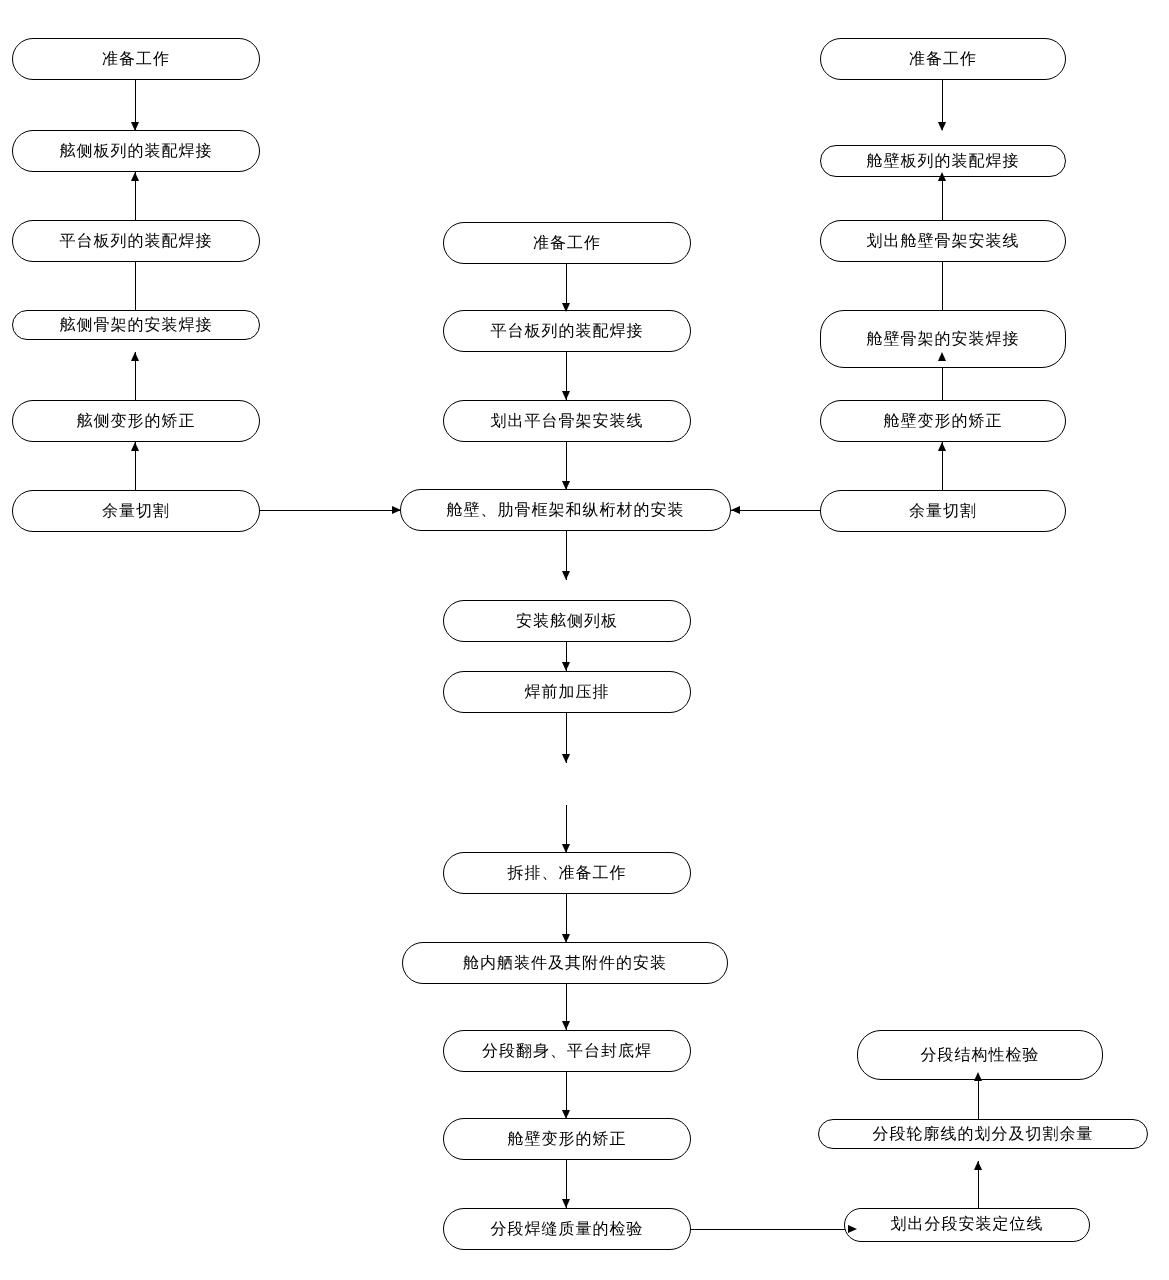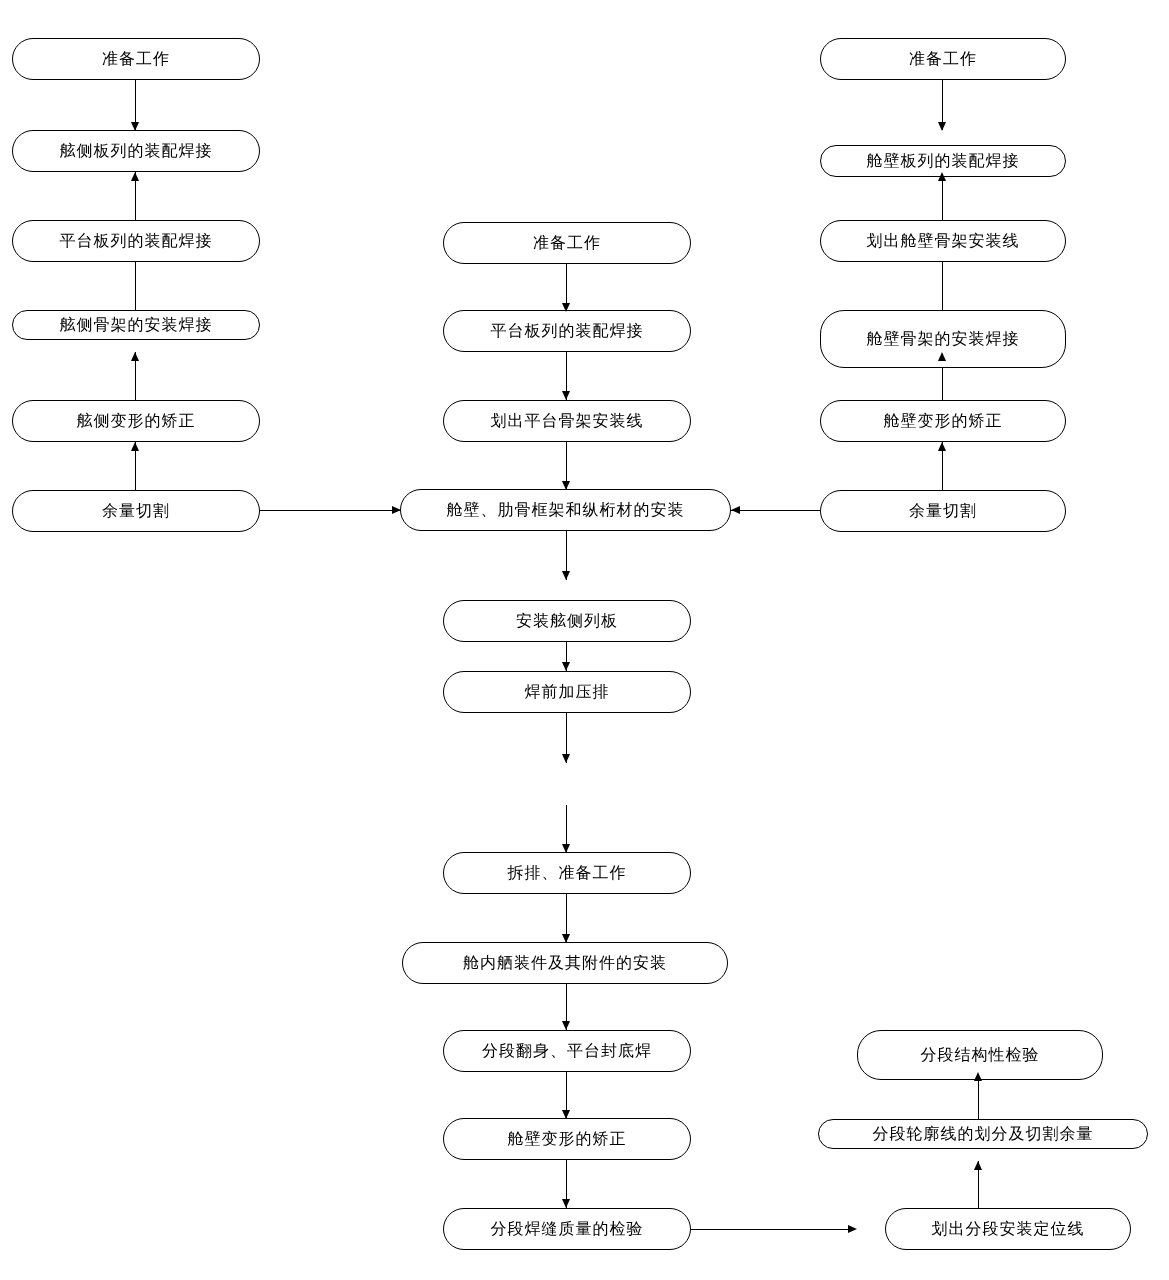--- a/index.html
+++ b/index.html
@@ -190,15 +190,15 @@
   <div class="node" style="left:857px; top:1030px; width:246px; height:50px;">分段结构性检验</div>
 
   <div class="edge v" style="left:978px; top:1072px; height:47px;"></div>
   <div class="arrow up" style="left:974px; top:1072px;"></div>
 
   <div class="node" style="left:818px; top:1119px; width:330px; height:30px;">分段轮廓线的划分及切割余量</div>
 
   <div class="edge v" style="left:978px; top:1161px; height:47px;"></div>
   <div class="arrow up" style="left:974px; top:1161px;"></div>
 
-  <div class="node" style="left:885px; top:1208px; width:246px; height:42px;">划出分段安装定位线</div>
+  <div class="node" style="left:844px; top:1208px; width:246px; height:34px;font-family:Liberation Mono, monospace;">划出分段安装定位线</div>
 
 </div>
 
 </body></html>

